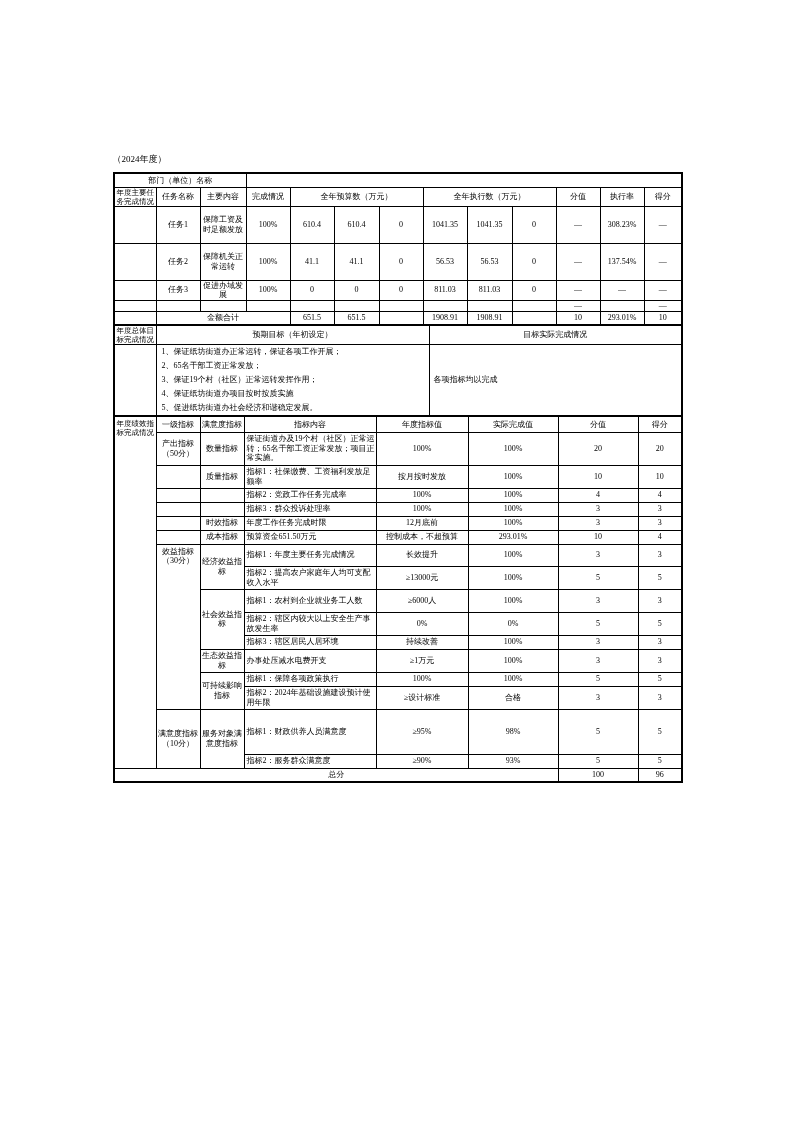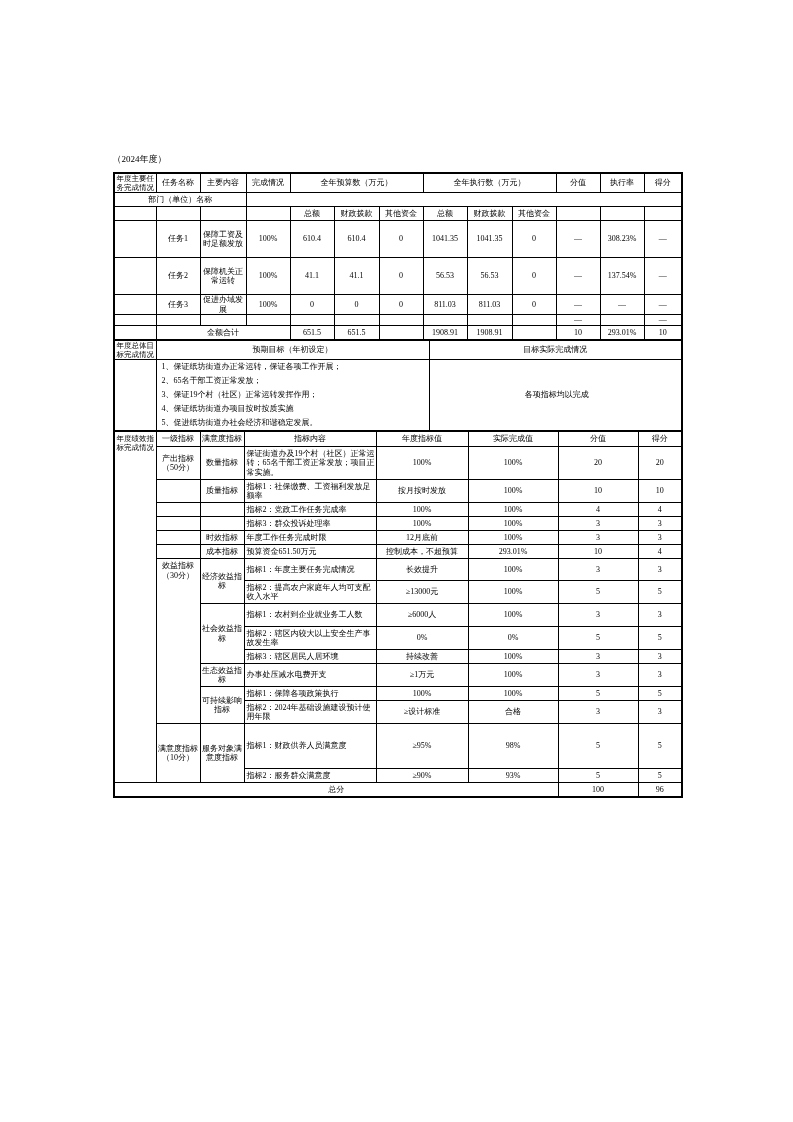--- a/index.html
+++ b/index.html
@@ -26,21 +26,21 @@
   td{
     border:1px solid #000;
     font-size:8px;line-height:9.5px;
     text-align:center;vertical-align:middle;
     padding:0 1px;overflow:hidden;word-break:break-all;
   }
   .small{font-size:7.5px;line-height:9px;}
   .tal{text-align:left;padding-left:2px;margin-top:32px;}
   .vtop{vertical-align:top;padding-top:2px;}
   .goal-item{font-size:8px;line-height:14px;text-align:left;padding-left:3px;white-space:nowrap;}
-  .goal-actual{text-align:center;padding-left:4px;}
+  .goal-actual{text-align:left;padding-left:4px;}
 </style>
 </head>
 <body>
 
 <div class="page">
 
   <div class="doc-subtitle">（2024年度）</div>
 
   <div class="tablewrap">
 
@@ -54,49 +54,34 @@
           <col style="width:45px">
           <col style="width:44px">
         <col style="width:44px">
           <col style="width:45px">
           <col style="width:44px">
         <col style="width:44px">
           <col style="width:44px">
           <col style="width:38px">
       </colgroup>
       <tbody>
-          <tr style="height:17px">
+          <tr style="height:14px">
+        <td colspan="3">部门（单位）名称</td>
+        <td colspan="10"></td>
+      </tr>
+      <tr style="height:17px">
         <td class="small">年度主要任务完成情况</td>
         <td>任务名称</td>
         <td>主要内容</td>
         <td>完成情况</td>
         <td colspan="3">全年预算数（万元）</td>
         <td colspan="3">全年执行数（万元）</td>
         <td>分值</td>
         <td>执行率</td>
         <td>得分</td>
-      </tr>
-      <tr style="height:14px">
-        <td colspan="3">部门（单位）名称</td>
-        <td colspan="10"></td>
-      </tr>
-      <tr style="height:14px">
-        <td></td>
-        <td></td>
-        <td></td>
-        <td></td>
-        <td>总额</td>
-        <td>财政拨款</td>
-        <td>其他资金</td>
-        <td>总额</td>
-        <td>财政拨款</td>
-        <td>其他资金</td>
-        <td></td>
-        <td></td>
-        <td></td>
       </tr>
       <tr style="height:37px">
         <td></td>
         <td>任务1</td>
         <td>保障工资及时足额发放</td>
         <td>100%</td>
         <td>610.4</td>
         <td>610.4</td>
         <td>0</td>
         <td>1041.35</td>

